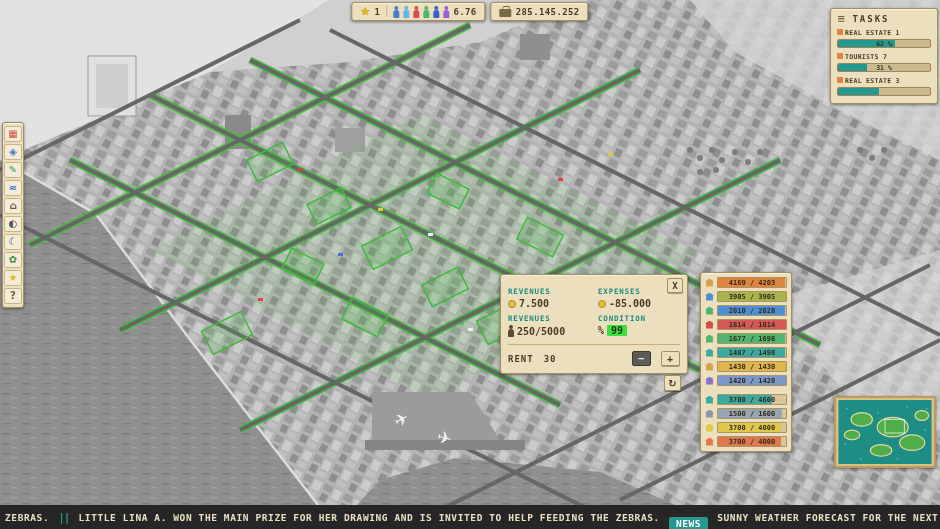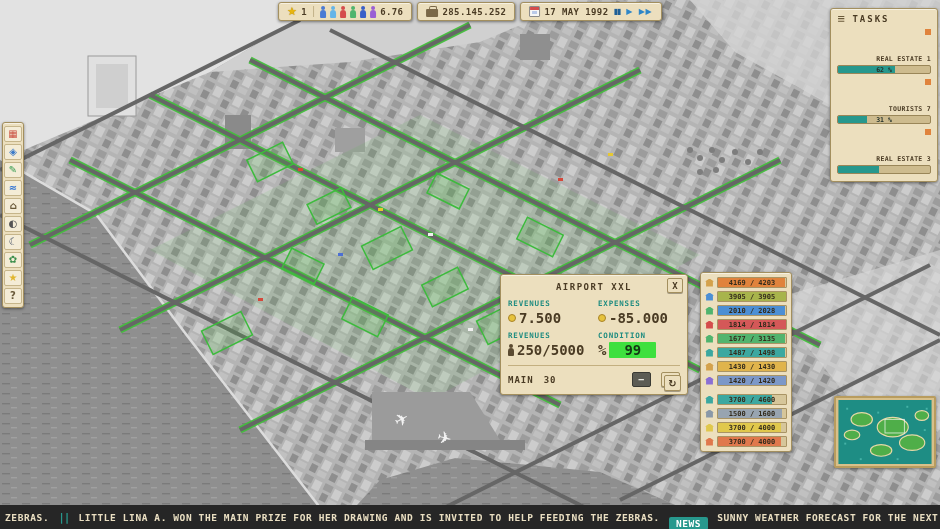--- a/index.html
+++ b/index.html
@@ -39,22 +39,22 @@
   .ctrl{color:#2e86c8;font-family:"DejaVu Sans",sans-serif;font-size:8px;font-weight:bold;
         padding:0 1px;line-height:1;}
   .ctrl.pause{color:#1f5f96;letter-spacing:-1px;}
 
   
   #tasks{position:absolute;top:8px;right:2px;width:108px;padding:4px 6px 7px;z-index:20;}
   #tasks .hdr{display:flex;align-items:center;gap:5px;font-size:9px;font-weight:bold;
               letter-spacing:2px;color:#4a3b24;}
   #tasks .hdr .glyph{color:#6a5a3a;font-size:10px;}
   .task{margin-top:5px;}
-  .task .trow{display:flex;align-items:flex-end;gap:20px;font-size:6.5px;font-weight:bold;
-              color:#4a3b24;letter-spacing:.3px;flex-direction:column;}
+  .task .trow{display:flex;align-items:flex-start;gap:2px;font-size:6.5px;font-weight:bold;
+              color:#4a3b24;letter-spacing:.3px;}
   .task-ico{width:6px;height:6px;background:#e0833c;flex:0 0 auto;}
   .tbar{margin-top:2px;height:9px;background:#cdbb8e;border:1px solid #9a8658;border-radius:2px;
         position:relative;overflow:hidden;}
   .tfill{position:absolute;left:0;top:0;bottom:0;background:#27988d;}
   .tpct{position:absolute;inset:0;display:flex;align-items:center;justify-content:center;
         font-size:6.5px;font-weight:bold;color:#22302a;}
 
   
   #toolbar{position:absolute;left:2px;top:122px;width:22px;padding:3px 0;z-index:20;
            display:flex;flex-direction:column;align-items:center;gap:2px;}
@@ -70,23 +70,23 @@
              border:1px solid #a38f5e;border-radius:2px;font-size:9px;font-weight:bold;color:#4a3b24;
              display:flex;align-items:center;justify-content:center;box-shadow:0 1px 0 rgba(0,0,0,.3);}
   .banner{margin-top:5px;height:19px;background:#27988d;border-radius:2px;display:flex;
           align-items:center;gap:6px;padding:0 6px;box-shadow:inset 0 1px 0 rgba(255,255,255,.25);}
   .logo{width:11px;height:11px;border-radius:50%;background:#fff;display:flex;align-items:center;
         justify-content:center;flex:0 0 auto;}
   .logo::after{content:"";width:5px;height:5px;border-radius:50%;background:#2a4fd4;}
   .cname{color:#fff;font-size:9px;font-weight:bold;letter-spacing:1.5px;}
   .stats{display:grid;grid-template-columns:1fr 1fr;gap:5px 8px;margin-top:7px;}
   .slabel{font-size:7.5px;font-weight:bold;letter-spacing:.8px;color:#1f8c80;}
-  .svalue{display:flex;align-items:center;gap:3px;font-size:14px;font-weight:bold;color:#4a3b24;margin-top:2px;}
+  .svalue{display:flex;align-items:center;gap:3px;font-size:10px;font-weight:bold;color:#4a3b24;margin-top:2px;}
   .coin{width:8px;height:8px;border-radius:50%;background:#e6c23c;border:1px solid #a8842a;flex:0 0 auto;}
-  .badge-green{background:#3ee03e;color:#143814;padding:0 15px;border-radius:1px;}
+  .badge-green{background:#3ee03e;color:#143814;padding:0 4px;border-radius:1px;}
   .rotate-btn{position:absolute;right:6px;top:100px;width:17px;height:16px;background:#ecdfbe;
               border:1px solid #a38f5e;border-radius:2px;display:flex;align-items:center;
               justify-content:center;font-family:"DejaVu Sans",sans-serif;font-size:10px;
               font-weight:bold;color:#4a3b24;box-shadow:0 1px 0 rgba(0,0,0,.3);}
   .divider{margin-top:7px;border-top:1px solid #c3af80;}
   .rent-row{display:flex;align-items:center;gap:10px;margin-top:6px;font-size:9px;
             font-weight:bold;color:#4a3b24;letter-spacing:1px;}
   .spacer{flex:1;}
   .btn{width:19px;height:15px;border-radius:2px;display:flex;align-items:center;justify-content:center;
        font-size:10px;font-weight:bold;line-height:1;}
@@ -233,27 +233,20 @@
       <span class="person" data-interactable="false" style="background: rgb(212, 76, 76);"></span>
       <span class="person" data-interactable="false" style="background: rgb(80, 180, 110);"></span>
       <span class="person" data-interactable="false" style="background: rgb(58, 95, 200);"></span>
       <span class="person" data-interactable="false" style="background: rgb(154, 95, 212);"></span>
       <span data-interactable="false">6.76</span>
     </div>
     <div class="panel tb-seg" data-interactable="false">
       <span class="briefcase" data-interactable="false"></span>
       <span data-interactable="false">285.145.252</span>
     </div>
-    <div class="panel tb-seg" data-interactable="false">
-      <span class="calendar" data-interactable="false"></span>
-      <span data-interactable="false">17 MAY 1992</span>
-      <span class="ctrl pause" data-interactable="true">▮▮</span>
-      <span class="ctrl" data-interactable="true">▶</span>
-      <span class="ctrl" data-interactable="true">▶▶</span>
-    </div>
   </div>
 
   <div id="tasks" class="panel" data-interactable="false">
     <div class="hdr" data-interactable="false">
       <span class="glyph" data-interactable="false">≡</span>
       <span data-interactable="false">TASKS</span>
     </div>
     <div class="task" data-interactable="true">
       <div class="trow">
         <span class="task-ico" data-interactable="false"></span>
@@ -293,21 +286,20 @@
     <div class="tool" data-interactable="true" style="color: rgb(42, 111, 212);">≈</div>
     <div class="tool" data-interactable="true" style="color: rgb(106, 90, 58);">⌂</div>
     <div class="tool" data-interactable="true" style="color: rgb(85, 85, 85);">◐</div>
     <div class="tool" data-interactable="true" style="color: rgb(51, 65, 90);">☾</div>
     <div class="tool" data-interactable="true" style="color: rgb(60, 142, 76);">✿</div>
     <div class="tool" data-interactable="true" style="color: rgb(224, 182, 46);">★</div>
     <div class="tool" data-interactable="true" style="color: rgb(106, 90, 58);">?</div>
   </div>
 
   <div id="dialog" class="panel" data-interactable="false">
-    <div id="dlg-title" data-interactable="false">AIRPORT XXL</div>
     <div id="dlg-close" data-interactable="true">X</div>
     <div class="stats">
       <div data-interactable="false">
         <div class="slabel" data-interactable="false">REVENUES</div>
         <div class="svalue">
           <span class="coin" data-interactable="false"></span>
           <span data-interactable="false">7.500</span>
         </div>
       </div>
       <div data-interactable="false">
@@ -328,21 +320,21 @@
         <div class="slabel" data-interactable="false">CONDITION</div>
         <div class="svalue">
           <span data-interactable="false">%</span>
           <span class="badge-green" data-interactable="false">99</span>
         </div>
       </div>
     </div>
     <div class="rotate-btn" data-interactable="true">↻</div>
     <div class="divider" data-interactable="false"></div>
     <div class="rent-row">
-      <span data-interactable="false">MAIN</span>
+      <span data-interactable="false">RENT</span>
       <span data-interactable="false">30</span>
       <span class="spacer"></span>
       <span class="btn btn-dark" data-interactable="true">−</span>
       <span class="btn btn-light" data-interactable="true">+</span>
     </div>
   </div>
 
   <div id="resources" class="panel" data-interactable="false">
     <div class="res-row" data-interactable="true">
       <span class="res-icon" data-interactable="false" style="background: rgb(212, 162, 76);"></span>
@@ -369,21 +361,21 @@
       <span class="res-icon" data-interactable="false" style="background: rgb(212, 76, 76);"></span>
       <div class="res-bar" data-interactable="false">
         <div class="res-fill" style="width: 100%; background: rgb(212, 88, 88);"></div>
         <span class="res-text" data-interactable="false">1814 / 1814</span>
       </div>
     </div>
     <div class="res-row" data-interactable="true">
       <span class="res-icon" data-interactable="false" style="background: rgb(80, 180, 110);"></span>
       <div class="res-bar" data-interactable="false">
         <div class="res-fill" style="width: 99%; background: rgb(82, 180, 110);"></div>
-        <span class="res-text" data-interactable="false">1677 / 3135</span>
+        <span class="res-text" data-interactable="false">1677 / 1698</span>
       </div>
     </div>
     <div class="res-row" data-interactable="true">
       <span class="res-icon" data-interactable="false" style="background: rgb(60, 168, 160);"></span>
       <div class="res-bar" data-interactable="false">
         <div class="res-fill" style="width: 99%; background: rgb(60, 168, 160);"></div>
         <span class="res-text" data-interactable="false">1487 / 1498</span>
       </div>
     </div>
     <div class="res-row" data-interactable="true">

